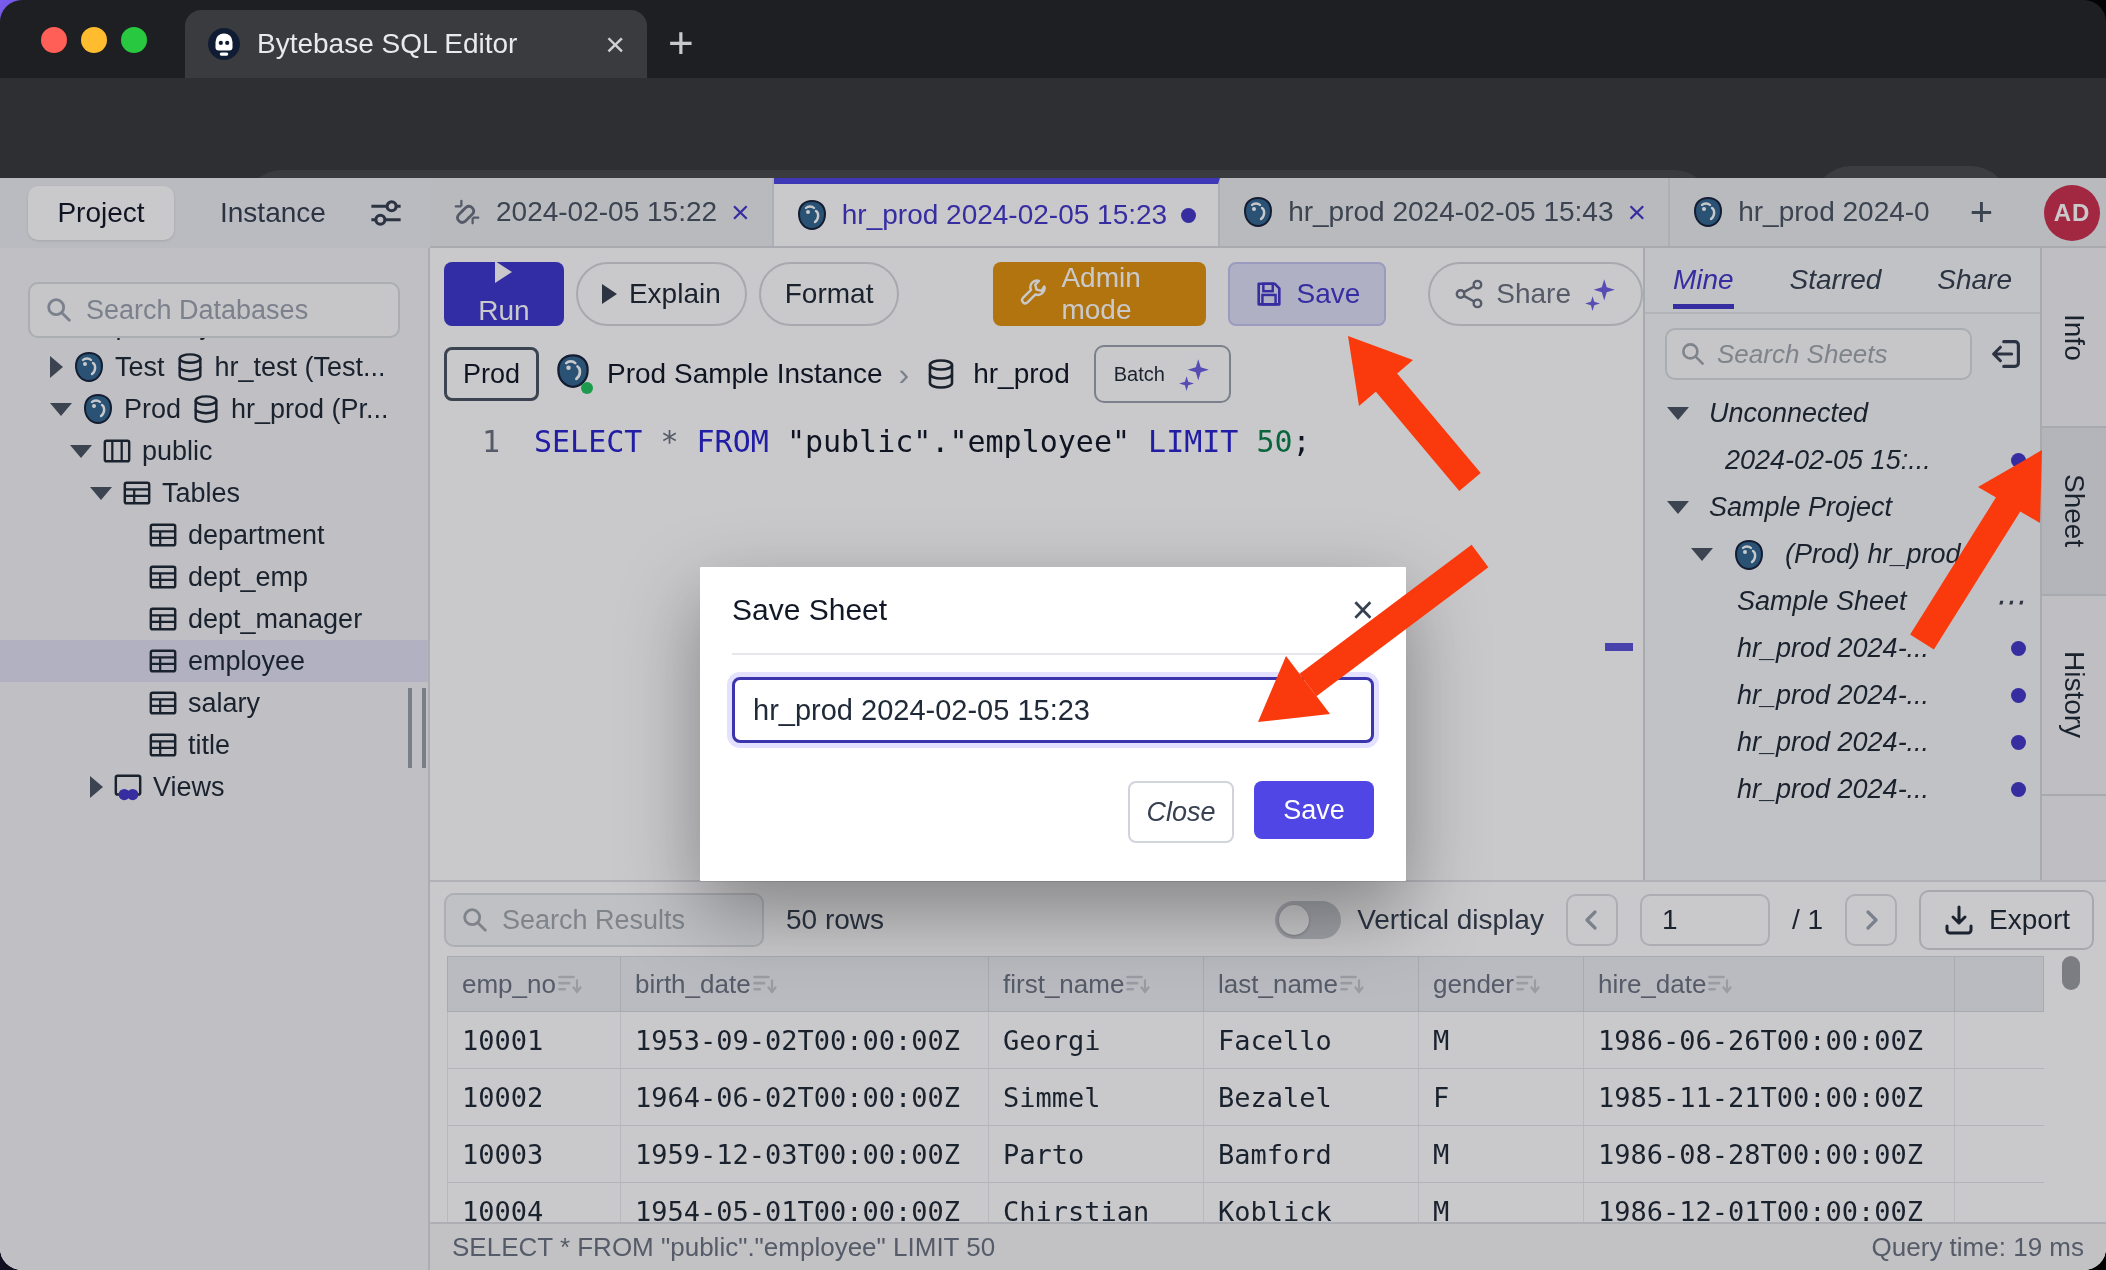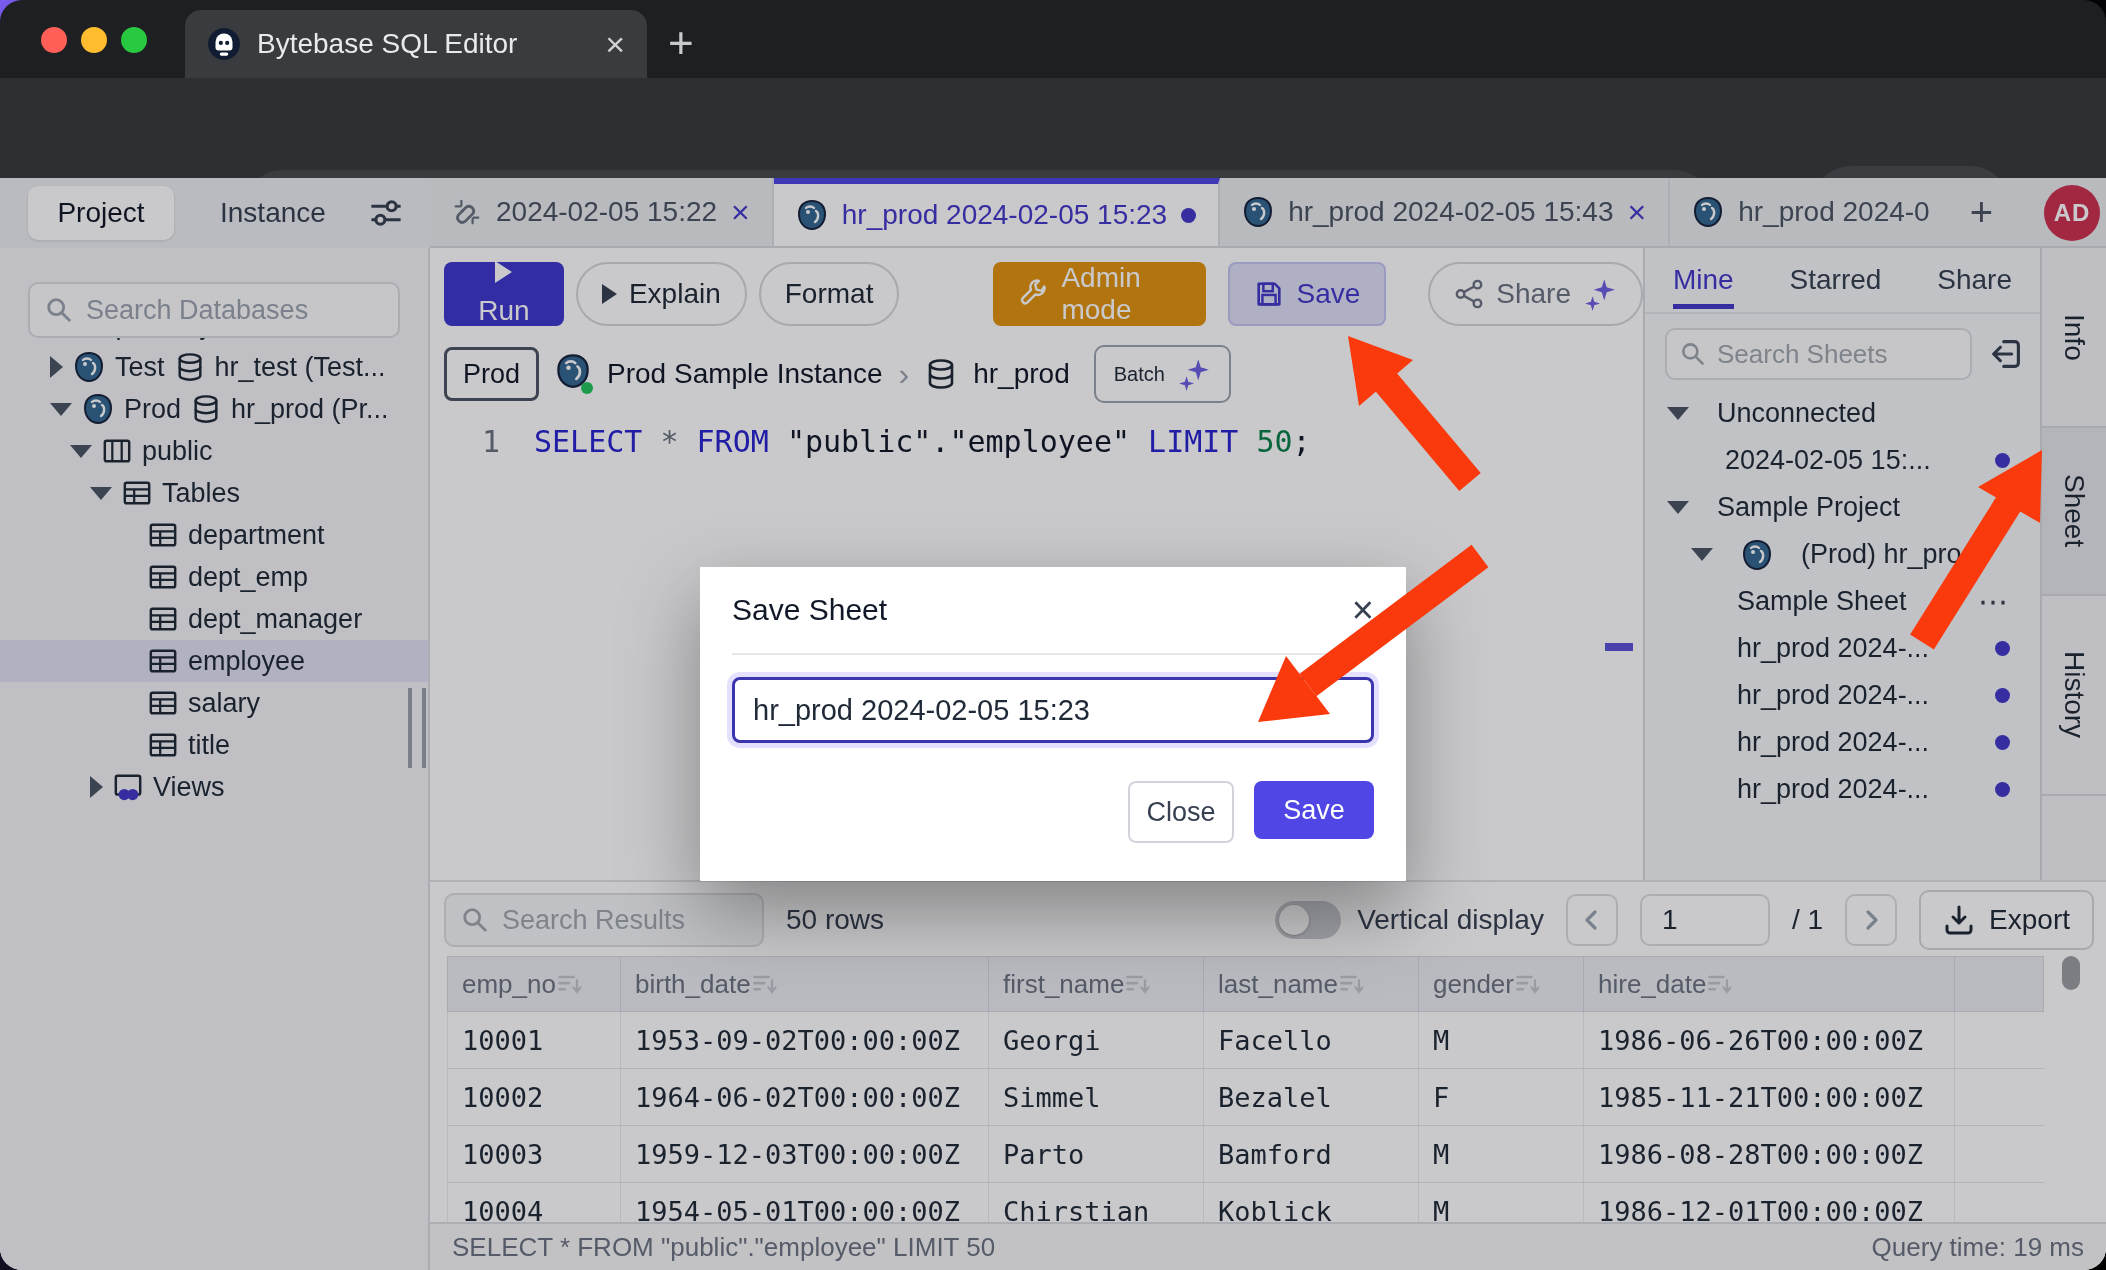--- a/index.html
+++ b/index.html
@@ -53,26 +53,26 @@
   #ebread{position:absolute;left:14px;top:96px;height:60px;display:flex;align-items:center;gap:16px;font-size:28px;color:#111827;}
   #env-badge{border:3px solid #4b5563;border-radius:8px;height:48px;display:flex;align-items:center;padding:0 16px;font-size:27px;color:#111827;}
   #btn-batch{height:54px;border:2px solid #9ca3af;border-radius:10px;display:flex;align-items:center;gap:12px;padding:0 18px;font-size:20px;color:#1f2937;margin-left:8px;}
   #spinner{position:absolute;left:1350px;top:100px;width:44px;height:44px;border:6px solid #2e6be0;border-radius:50%;}
   #ecode{position:absolute;left:0;top:168px;width:1213px;height:464px;font-family:"DejaVu Sans Mono",monospace;font-size:30px;}
   #gutter{position:absolute;left:0;top:8px;width:70px;text-align:right;color:#6b7280;}
   #codeline{position:absolute;left:104px;top:8px;white-space:pre;color:#111827;}
   .kw{color:var(--keyword);}.op{color:#6b7280;}.num{color:var(--number);}
   #ruler-dash{position:absolute;right:10px;top:227px;width:28px;height:8px;background:#5b51d8;}
   
-  #rpanel{position:absolute;left:1643px;top:70px;width:397px;height:632px;background:#f5f6f8;border-left:2px solid #d6d8dc;box-sizing:border-box;}
+  #rpanel{position:absolute;left:1643px;top:70px;width:397px;height:632px;background:#f5f6f8;border-left:2px solid #d6d8dc;box-sizing:border-box;font-style:italic;}
   #rtabs{display:flex;align-items:center;height:64px;padding:0 28px;justify-content:space-between;font-size:28px;color:#374151;border-bottom:2px solid #e2e4e8;}
   #rtab-mine{color:var(--accent_deep);border-bottom:5px solid var(--accent_deep);padding-bottom:8px;margin-bottom:-13px;}
   #rsearch-row{display:flex;align-items:center;gap:16px;padding:14px 16px 10px 20px;}
   #rsearch{flex:1;height:52px;border:2px solid #d8dbdf;background:#fbfbfc;border-radius:10px;display:flex;align-items:center;gap:10px;padding:0 12px;box-sizing:border-box;color:#a1a7ae;font-size:26px;overflow:hidden;white-space:nowrap;}
-  .srow{display:flex;align-items:center;height:47px;font-size:27px;color:#1f2937;gap:28px;padding-right:30px;white-space:nowrap;}
+  .srow{display:flex;align-items:center;height:47px;font-size:27px;color:#1f2937;gap:20px;padding-right:14px;white-space:nowrap;}
   .srow .grow{flex:1;overflow:hidden;}
   .menu-dots{color:#374151;font-size:30px;letter-spacing:2px;}
   
   #rail{position:absolute;left:2040px;top:70px;width:66px;height:632px;background:#f2f3f5;border-left:2px solid #d6d8dc;box-sizing:border-box;}
   .railtab{writing-mode:vertical-rl;display:flex;align-items:center;justify-content:center;width:100%;font-size:28px;color:#1f2937;box-sizing:border-box;}
   #rail-info{height:178px;}
   #rail-sheet{height:170px;background:#e5e6eb;border-top:2px solid #d6d8dc;border-bottom:2px solid #d6d8dc;}
   #rail-history{height:200px;border-bottom:2px solid #d6d8dc;}
   
   #results{position:absolute;left:430px;top:702px;width:1676px;height:342px;background:#fff;border-top:2px solid #e0e2e6;box-sizing:border-box;overflow:hidden;}
@@ -96,21 +96,21 @@
   
   #statusbar{position:absolute;left:430px;top:1044px;width:1676px;height:48px;background:#f6f7f8;border-top:2px solid #dcdee2;box-sizing:border-box;display:flex;align-items:center;justify-content:space-between;padding:0 22px;font-size:26px;color:#6b7280;}
   
   #modal{position:absolute;left:700px;top:389px;width:706px;height:314px;background:#fff;border-radius:1px;box-shadow:0 30px 80px rgba(0,0,0,.35);z-index:50;box-sizing:border-box;padding:26px 32px;}
   #modal-head{display:flex;align-items:center;justify-content:space-between;}
   #modal-title{font-size:30px;color:#111827;}
   #modal-x{font-size:38px;color:#374151;line-height:30px;}
   #modal-div{border-top:2px solid #e5e7eb;margin-top:26px;}
   #sheetname{margin-top:22px;width:100%;height:66px;border:3px solid #3b35ad;border-radius:8px;box-shadow:0 0 0 5px rgba(99,91,255,.18);font-size:29px;color:#1f2937;padding:0 18px;box-sizing:border-box;font-family:"Liberation Sans",sans-serif;}
   #modal-btns{display:flex;justify-content:flex-end;gap:20px;margin-top:38px;}
-  #btn-close{width:102px;height:58px;border:2px solid #d1d5db;border-radius:8px;background:#fff;font-size:27px;color:#374151;display:flex;align-items:center;justify-content:center;}
+  #btn-close{width:102px;height:58px;border:2px solid #d1d5db;border-radius:8px;background:#fff;font-size:27px;color:#374151;display:flex;align-items:center;justify-content:center;font-style:italic;}
   #btn-msave{width:120px;height:58px;border-radius:8px;background:var(--accent);font-size:27px;color:#fff;display:flex;align-items:center;justify-content:center;}
   
   #arrows{position:absolute;inset:0;z-index:60;pointer-events:none;}
   .ic{flex:0 0 auto;}
 </style>
 </head>
 <body>
 
 <svg width="0" height="0" style="position:absolute">
   <defs>

